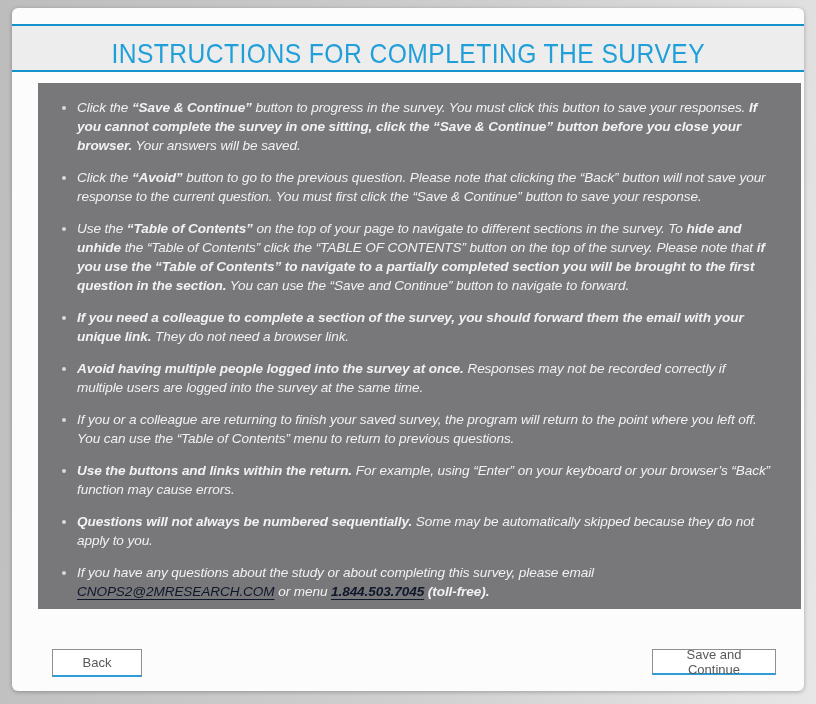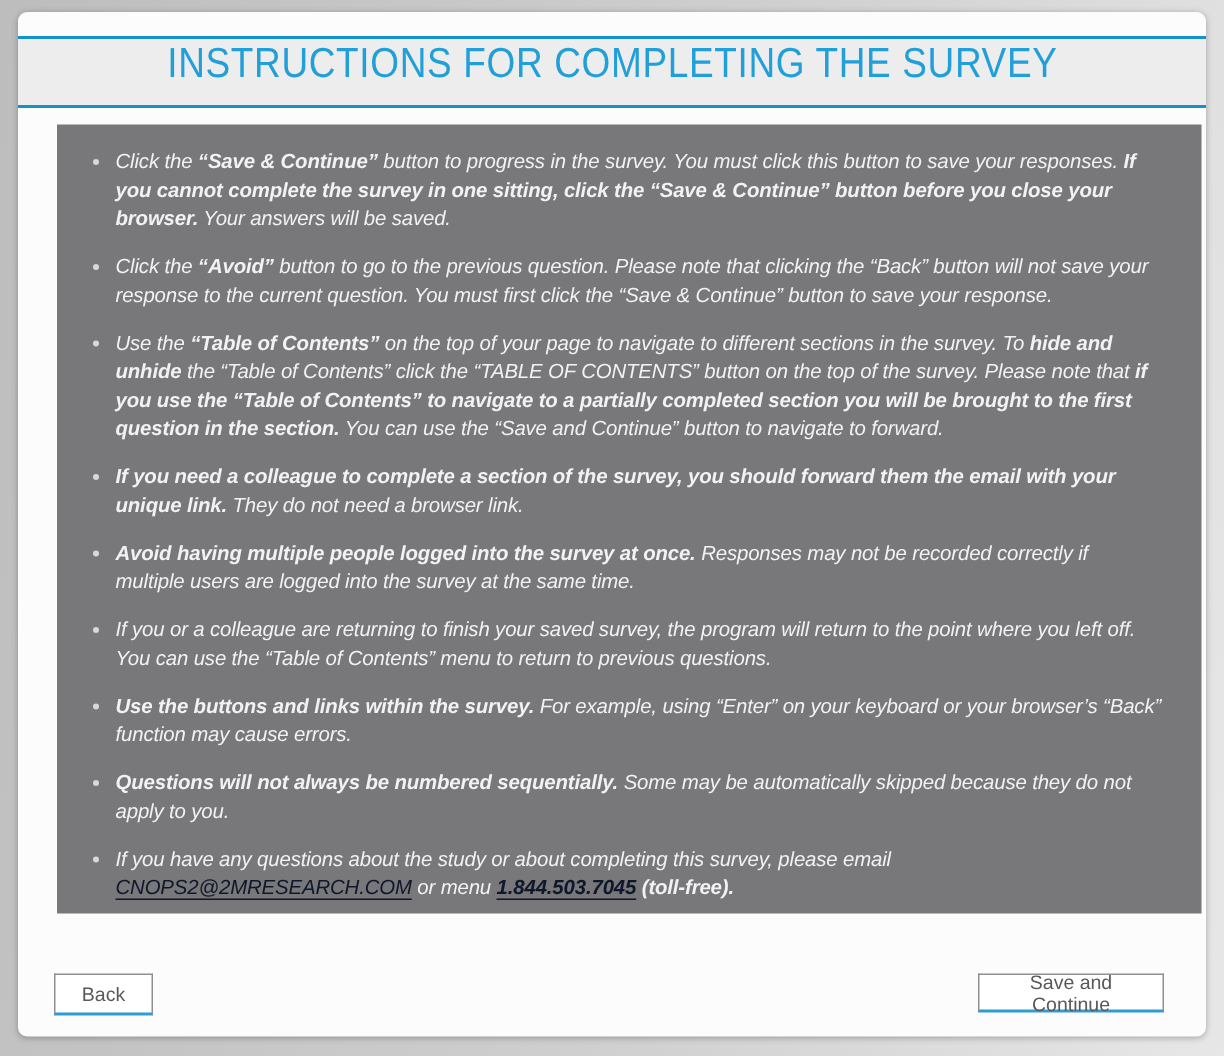--- a/index.html
+++ b/index.html
@@ -10,21 +10,21 @@
   }
   .card{
     position:absolute;left:12px;top:8px;width:792px;height:683px;
     background:#fcfcfc;border-radius:6px;
     box-shadow:0 1px 4px rgba(0,0,0,.28);
   }
   .title-bar{
     margin-top:16px;height:44px;
     border-top:2px solid #1592cb;border-bottom:2px solid #1592cb;
     background:#ededee;
-    display:flex;align-items:flex-start;justify-content:center;
+    display:flex;align-items:flex-end;justify-content:center;
   }
   .title-bar h1{
     margin:0;font-size:28px;font-weight:400;color:#219fd9;
     letter-spacing:.5px;white-space:nowrap;
     transform:scaleX(.88);transform-origin:center;
   }
   .panel{
     margin:11px 3px 0 26px;height:526px;box-sizing:border-box;
     background:#78777a;
     padding:15px 18px 8px 12px;
@@ -38,41 +38,41 @@
   .seg-u{text-underline-offset:3px}
   a.seg-l{color:#0f172a;text-decoration:underline;text-underline-offset:3px;cursor:pointer}
   a.seg-l.seg-b{font-weight:bold}
   .btn{
     position:absolute;box-sizing:border-box;
     background:#ffffff;border:1px solid #8f8f8f;border-bottom:2px solid #2f9cd6;
     color:#595959;font-size:13px;font-style:normal;
     font-family:"Liberation Sans",sans-serif;
     display:flex;align-items:center;justify-content:center;cursor:pointer;
   }
-  .btn-back{left:24px;bottom:14px;width:66px;height:28px}
+  .btn-back{left:40px;bottom:14px;width:90px;height:28px}
   .btn-save{right:28px;bottom:16px;width:124px;height:26px}
 </style>
 </head>
 <body>
 
 <div class="card">
 
   <div class="title-bar">
     <h1>INSTRUCTIONS FOR COMPLETING THE SURVEY</h1>
   </div>
 
   <div class="panel">
     <ul>
         <li><span class="seg-n">Click the </span><span class="seg-b">“Save &amp; Continue”</span><span class="seg-n"> button to progress in the survey. You must click this button to save your responses. </span><span class="seg-b">If you cannot complete the survey in one sitting, click the “Save &amp; Continue” button before you close your browser.</span><span class="seg-n"> Your answers will be saved.</span></li>
         <li><span class="seg-n">Click the </span><span class="seg-b">“Avoid”</span><span class="seg-n"> button to go to the previous question. Please note that clicking the “Back” button will not save your response to the current question. You must first click the “Save &amp; Continue” button to save your response.</span></li>
         <li><span class="seg-n">Use the </span><span class="seg-b">“Table of Contents”</span><span class="seg-n"> on the top of your page to navigate to different sections in the survey. To </span><span class="seg-b">hide and unhide</span><span class="seg-n"> the “Table of Contents” click the “TABLE OF CONTENTS” button on the top of the survey. Please note that </span><span class="seg-b">if you use the “Table of Contents” to navigate to a partially completed section you will be brought to the first question in the section.</span><span class="seg-n"> You can use the “Save and Continue” button to navigate to forward.</span></li>
         <li><span class="seg-b">If you need a colleague to complete a section of the survey, you should forward them the email with your unique link.</span><span class="seg-n"> They do not need a browser link.</span></li>
         <li><span class="seg-b">Avoid having multiple people logged into the survey at once.</span><span class="seg-n"> Responses may not be recorded correctly if multiple users are logged into the survey at the same time.</span></li>
         <li><span class="seg-n">If you or a colleague are returning to finish your saved survey, the program will return to the point where you left off. You can use the “Table of Contents” menu to return to previous questions.</span></li>
-        <li><span class="seg-b">Use the buttons and links within the survey.</span><span class="seg-n"> For example, using “Enter” on your keyboard or your browser’s “Back” function may cause errors.</span></li>
+        <li><span class="seg-b">Use the buttons and links within the return.</span><span class="seg-n"> For example, using “Enter” on your keyboard or your browser’s “Back” function may cause errors.</span></li>
         <li><span class="seg-b">Questions will not always be numbered sequentially.</span><span class="seg-n"> Some may be automatically skipped because they do not apply to you.</span></li>
         <li><span class="seg-u">If you have any questions about the study or about completing</span><span class="seg-n"> this survey, please email </span><a class="seg-l" href="#">CNOPS2@2MRESEARCH.COM</a><span class="seg-n"> or menu </span><a class="seg-l seg-b" href="#">1.844.503.7045</a><span class="seg-n"> </span><span class="seg-b">(toll-free).</span></li>
       </ul>
   </div>
 
   <button class="btn btn-back">Back</button>
 
   <button class="btn btn-save">Save and Continue</button>
 
 </div>

